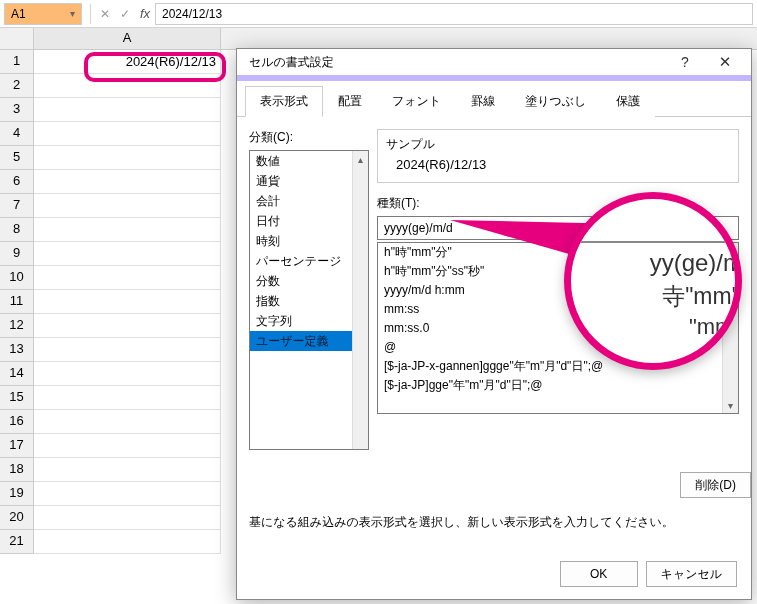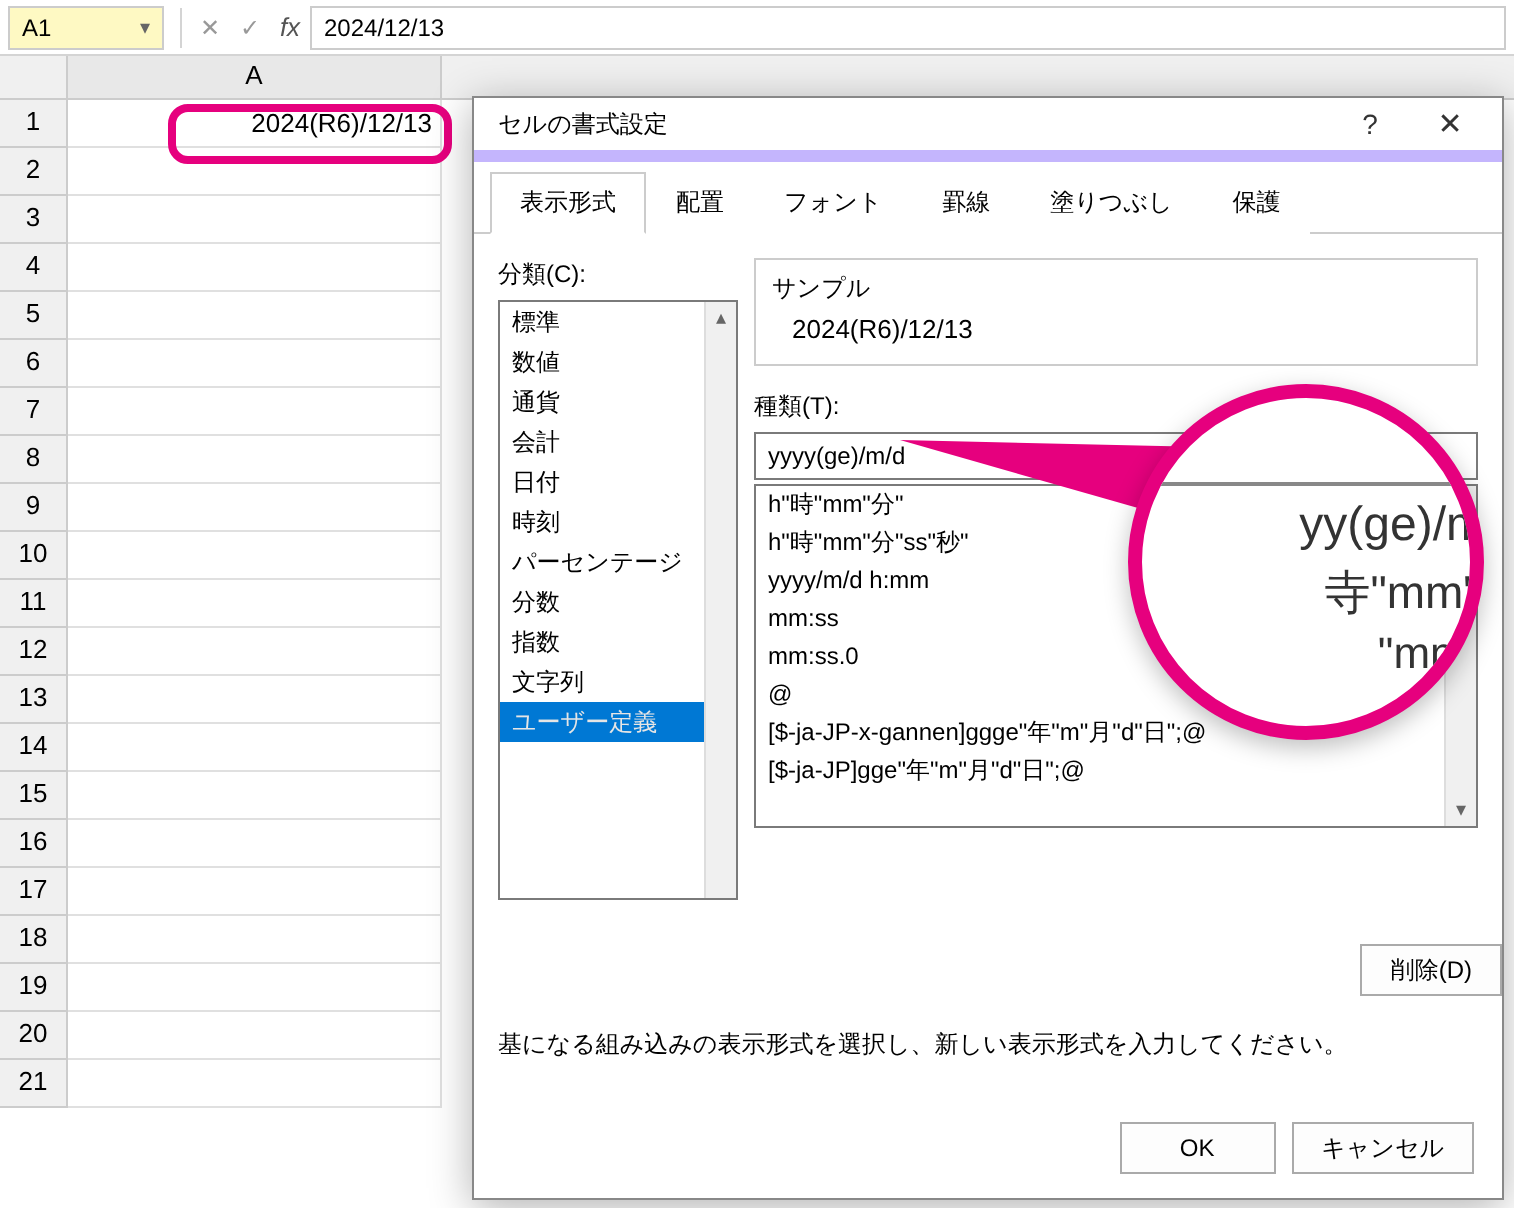--- a/index.html
+++ b/index.html
@@ -1,20 +1,20 @@
 <!DOCTYPE html>
 <html><head>
   <meta charset="utf-8">
   <style>
     * { margin: 0; padding: 0; box-sizing: border-box; font-family: "Yu Gothic UI", "Meiryo", sans-serif; }
     body { background: #fff; width: 757px; height: 604px; overflow: hidden; font-size: 12px; position: relative; }
     
     
     .formula-area { display: flex; align-items: center; height: 28px; border-bottom: 1px solid #d4d4d4; background: #fff; }
-    .name-box { width: 78px; height: 22px; border: 1px solid #ccc; margin: 0 4px; padding: 2px 6px; background: #fef9c3; display: flex; align-items: center; justify-content: space-between; }
+    .name-box { width: 78px; height: 22px; border: 1px solid #ccc; margin: 0 4px; padding: 2px 6px; background: #fdba74; display: flex; align-items: center; justify-content: space-between; }
     .name-box .dd { color: #666; font-size: 10px; }
     .fb-sep { width: 1px; height: 20px; background: #d4d4d4; margin: 0 4px; }
     .fb-btn { width: 20px; height: 20px; display: flex; align-items: center; justify-content: center; color: #999; }
     .fx-btn { font-style: italic; font-size: 13px; color: #555; }
     .formula-input { flex: 1; height: 22px; border: 1px solid #ccc; background: #fff; padding: 2px 6px; margin-right: 4px; display: flex; align-items: center; }
     
     
     .sheet-area { position: relative; }
     .col-headers { display: flex; height: 22px; background: #f0f0f0; border-bottom: 1px solid #ccc; }
     .corner { width: 34px; border-right: 1px solid #ccc; background: #f0f0f0; }
@@ -36,21 +36,21 @@
     .tab { padding: 6px 14px; font-size: 12px; border: 1px solid transparent; border-bottom: none; cursor: pointer; position: relative; top: 1px; background: #fff; }
     .tab.active { border-color: #ccc; border-bottom: 1px solid #fff; }
     
     .dlg-body { padding: 12px; display: flex; gap: 8px; }
     .left-col { width: 120px; }
     .section-label { font-size: 12px; margin-bottom: 4px; }
     .category-list { border: 1px solid #7a7a7a; height: 300px; background: #fff; overflow: hidden; position: relative; }
     .cat-scroll { position: absolute; right: 0; top: 0; bottom: 0; width: 16px; background: #f0f0f0; border-left: 1px solid #ddd; }
     .cat-arrow { height: 16px; display: flex; align-items: center; justify-content: center; color: #666; font-size: 10px; }
     .cat-item { padding: 1px 6px; font-size: 12px; line-height: 18px; }
-    .cat-item.selected { background: #0078d4; color: #e5e5e5; }
+    .cat-item.selected { background: #0078d4; color: #0f172a; }
     
     .right-col { flex: 1; }
     .sample-box { border: 1px solid #ccc; padding: 6px 8px 10px 8px; margin-bottom: 12px; }
     .sample-label { font-size: 12px; margin-bottom: 4px; }
     .sample-val { font-size: 13px; padding-left: 10px; }
     .type-input { width: 100%; height: 24px; border: 1px solid #7a7a7a; padding: 2px 6px; font-size: 12px; margin-bottom: 2px; }
     .type-list { border: 1px solid #7a7a7a; height: 172px; background: #fff; overflow: hidden; position: relative; }
     .type-list .scroll { position: absolute; right: 0; top: 0; bottom: 0; width: 16px; background: #f0f0f0; border-left: 1px solid #ddd; display: flex; flex-direction: column; justify-content: space-between; }
     .type-item { padding: 1px 6px; font-size: 12px; line-height: 17px; white-space: nowrap; }
     
@@ -195,21 +195,20 @@
       <div class="tab">フォント</div>
       <div class="tab">罫線</div>
       <div class="tab">塗りつぶし</div>
       <div class="tab">保護</div>
     </div>
   <div class="dlg-body">
     <div class="left-col">
       <div class="section-label"><span>分類(C):</span></div>
       <div class="category-list">
         <div id="cat-items">
-            <div class="cat-item">標準</div>
             <div class="cat-item">数値</div>
             <div class="cat-item">通貨</div>
             <div class="cat-item">会計</div>
             <div class="cat-item">日付</div>
             <div class="cat-item">時刻</div>
             <div class="cat-item">パーセンテージ</div>
             <div class="cat-item">分数</div>
             <div class="cat-item">指数</div>
             <div class="cat-item">文字列</div>
             <div class="cat-item selected">ユーザー定義</div>

